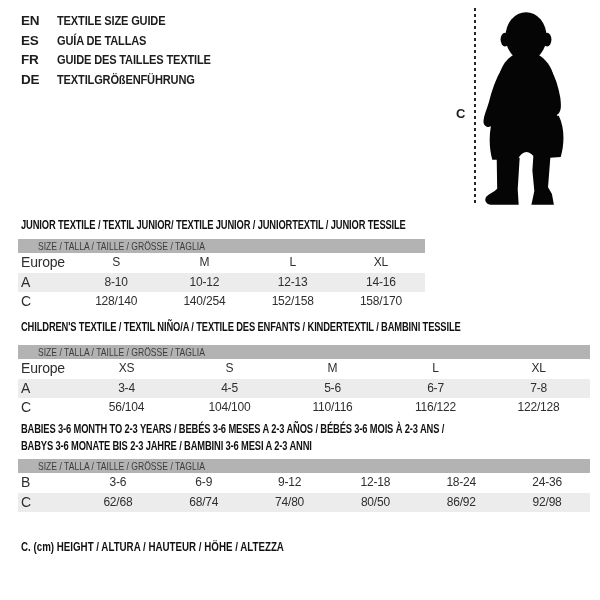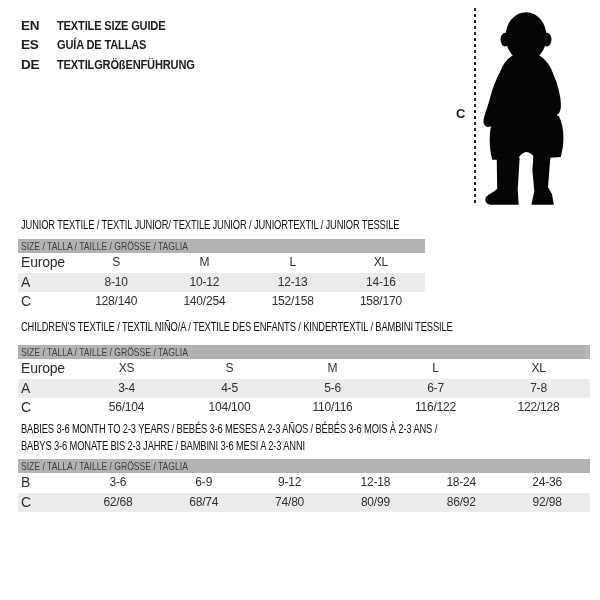--- a/index.html
+++ b/index.html
@@ -9,39 +9,39 @@
     overflow:hidden;
   }
   
   .sq72,.sq78,.sq82 { display:inline-block; transform-origin:0 50%; white-space:nowrap; }
   .sq72 { transform:scaleX(0.72); }
   .sq78 { transform:scaleX(0.78); }
   .sq82 { transform:scaleX(0.82); }
 
   
   .lang-list { position:absolute; left:21px; top:13px; }
-  .lang-row { display:flex; height:19.5px; align-items:flex-end; font-weight:bold; font-size:13.5px; letter-spacing:-0.2px; }
+  .lang-row { display:flex; height:19.5px; align-items:flex-start; font-weight:bold; font-size:13.5px; letter-spacing:-0.2px; }
   .lang-code { width:36px; flex:0 0 36px; }
 
   
   .height-line {
     position:absolute; left:474px; top:8px; width:2px; height:198px;
     background:repeating-linear-gradient(to bottom,#262626 0 3px,transparent 3px 6px);
   }
   .height-label { position:absolute; left:456px; top:106px; font-weight:bold; font-size:13px; }
   .baby-svg { position:absolute; left:483px; top:8px; }
 
   
-  .tbl-title { position:absolute; left:21px; font-weight:normal; font-size:13px; line-height:17px; letter-spacing:-0.2px; white-space:nowrap; color:#111; }
+  .tbl-title { position:absolute; left:21px; font-weight:bold; font-size:13px; line-height:17px; letter-spacing:-0.2px; white-space:nowrap; color:#111; }
 
   
   table.sizetable { position:absolute; border-collapse:collapse; table-layout:fixed; }
   table.sizetable thead td {
     background:#b3b3b3; height:14px; line-height:14px;
-    font-size:11px; color:#3c3c3c; padding:0 0 0 3px; overflow:hidden;
+    font-size:11px; color:#3c3c3c; padding:0 0 0 20px; overflow:hidden;
   }
   table.sizetable tbody td {
     height:19.5px; line-height:19.5px; text-align:center;
     font-size:12px; letter-spacing:-0.2px; color:#2e2e2e; padding:0; overflow:hidden;
   }
   table.sizetable tbody td.rowlabel { text-align:left; padding-left:3px; font-size:14px; }
   table.sizetable tbody tr.shaded { background:#ececec; }
 
   
   .footnotes { position:absolute; left:21px; top:538px; }
@@ -53,20 +53,24 @@
 <div class="page">
 
   <div class="lang-list">
     <div class="lang-row">
       <span class="lang-code">EN</span>
       <span class="sq82">TEXTILE SIZE GUIDE</span>
     </div>
     <div class="lang-row">
       <span class="lang-code">ES</span>
       <span class="sq82">GUÍA DE TALLAS</span>
+    </div>
+    <div class="lang-row">
+      <span class="lang-code">FR</span>
+      <span class="sq82">GUIDE DES TAILLES TEXTILE</span>
     </div>
     <div class="lang-row">
       <span class="lang-code">DE</span>
       <span class="sq82">TEXTILGRÖßENFÜHRUNG</span>
     </div>
   </div>
 
   <div class="height-line"></div>
   <div class="height-label">C</div>
   <svg class="baby-svg" width="88" height="200" viewBox="0 0 90 200" aria-hidden="true">
@@ -202,23 +206,26 @@
           <td>9-12</td>
           <td>12-18</td>
           <td>18-24</td>
           <td>24-36</td>
         </tr>
         <tr class="shaded">
           <td class="rowlabel">C</td>
           <td>62/68</td>
           <td>68/74</td>
           <td>74/80</td>
-          <td>80/99</td>
+          <td>80/50</td>
           <td>86/92</td>
           <td>92/98</td>
         </tr>
       </tbody>
   </table>
 
   <div class="footnotes">
+    <div class="foot-line">
+      <span class="sq78">C. (cm) HEIGHT / ALTURA / HAUTEUR / HÖHE / ALTEZZA</span>
+    </div>
   </div>
 
 </div>
 
 </body></html>

